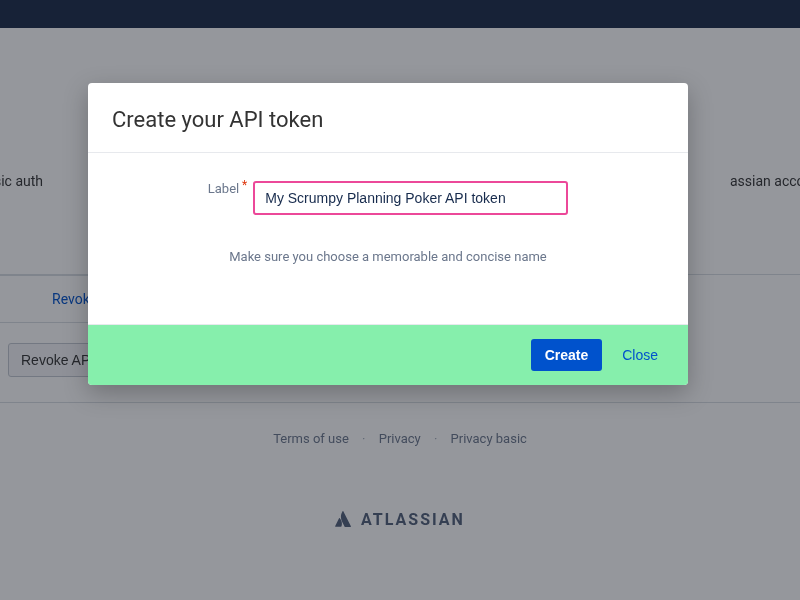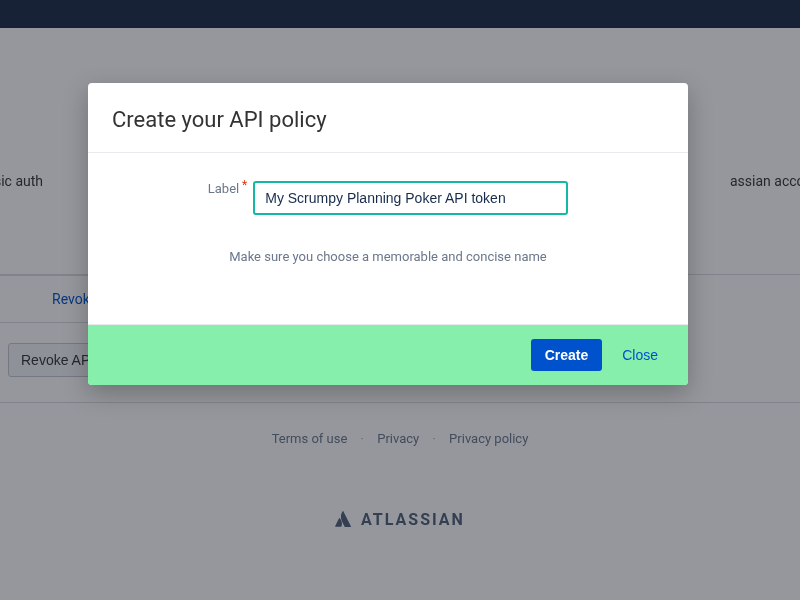--- a/index.html
+++ b/index.html
@@ -117,21 +117,21 @@
       color: #de350b;
       position: absolute;
       top: -3px;
       right: -2px;
       font-size: 12px;
     }
     .text-input {
       width: 315px;
       padding: 7px 10px;
       font-size: 14px;
-      border: 2px solid #14b8a6;
+      border: 2px solid #ec4899;
       border-radius: 3px;
       color: #172b4d;
       outline: none;
     }
     .hint {
       text-align: center;
       margin-top: 34px;
       font-size: 13px;
       color: #6b778c;
     }
@@ -181,37 +181,37 @@
 
   <button class="revoke-button">Revoke API tokens</button>
 
   <div class="footer-divider"></div>
 
   <div class="footer-links">
     <span>Terms of use</span>
     <span class="dot">·</span>
     <span>Privacy</span>
     <span class="dot">·</span>
-    <span>Privacy policy</span>
+    <span>Privacy basic</span>
   </div>
 
   <div class="brand">
     <svg width="16" height="16" viewBox="0 0 32 32" fill="#505f79">
       <path d="M9.5 14.5c-.4-.5-1.1-.5-1.4.1L.2 30.3c-.3.6.1 1.3.8 1.3h10.9c.4 0 .7-.2.8-.5 2.4-4.9.9-12.4-3.2-16.6z"></path>
       <path d="M15.2.4c-4.4 6.9-4.1 14.6-1.2 20.4l5.3 10.5c.2.3.5.5.8.5h10.9c.7 0 1.1-.7.8-1.3L16.6.4c-.3-.6-1.1-.6-1.4 0z"></path>
     </svg>
     <span>ATLASSIAN</span>
   </div>
 </div>
 
 <div class="overlay"></div>
 
 <div class="modal">
   <div class="modal-header">
-    <h2 class="modal-title">Create your API policy</h2>
+    <h2 class="modal-title">Create your API token</h2>
   </div>
   <div class="modal-body">
     <div class="form-row">
       <label class="field-label">
         <span>Label</span>
         <span class="required-star">*</span>
       </label>
       <input type="text" class="text-input" value="My Scrumpy Planning Poker API token" style="">
     </div>
     <div class="hint">Make sure you choose a memorable and concise name</div>

